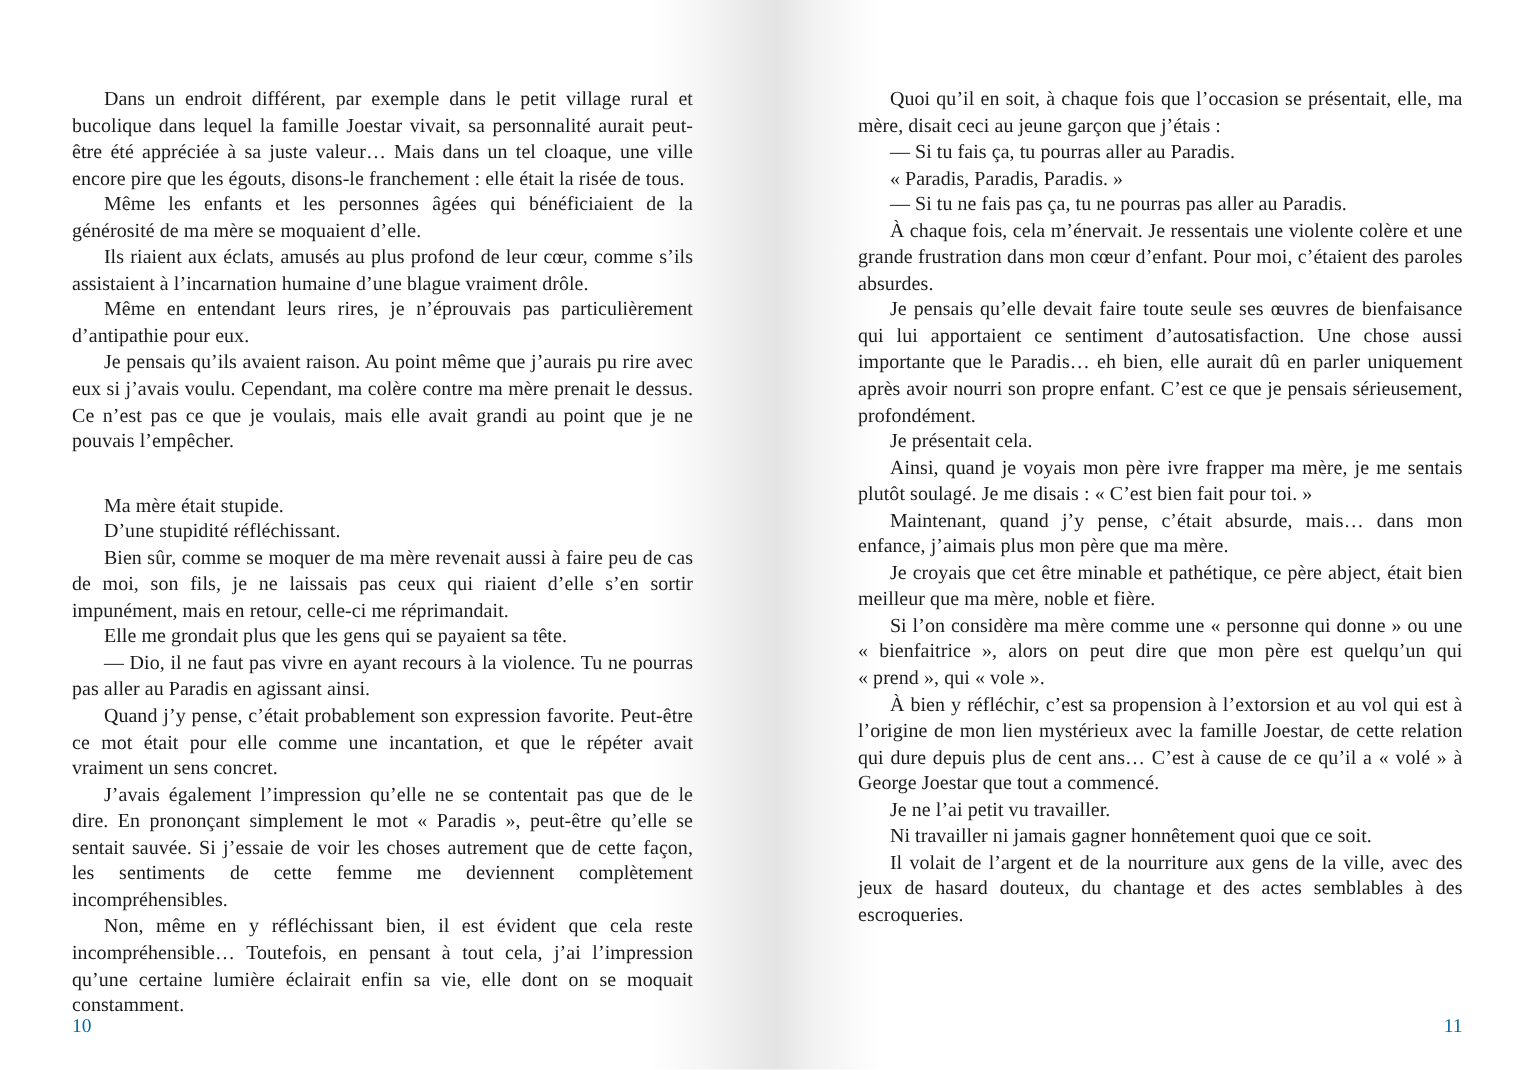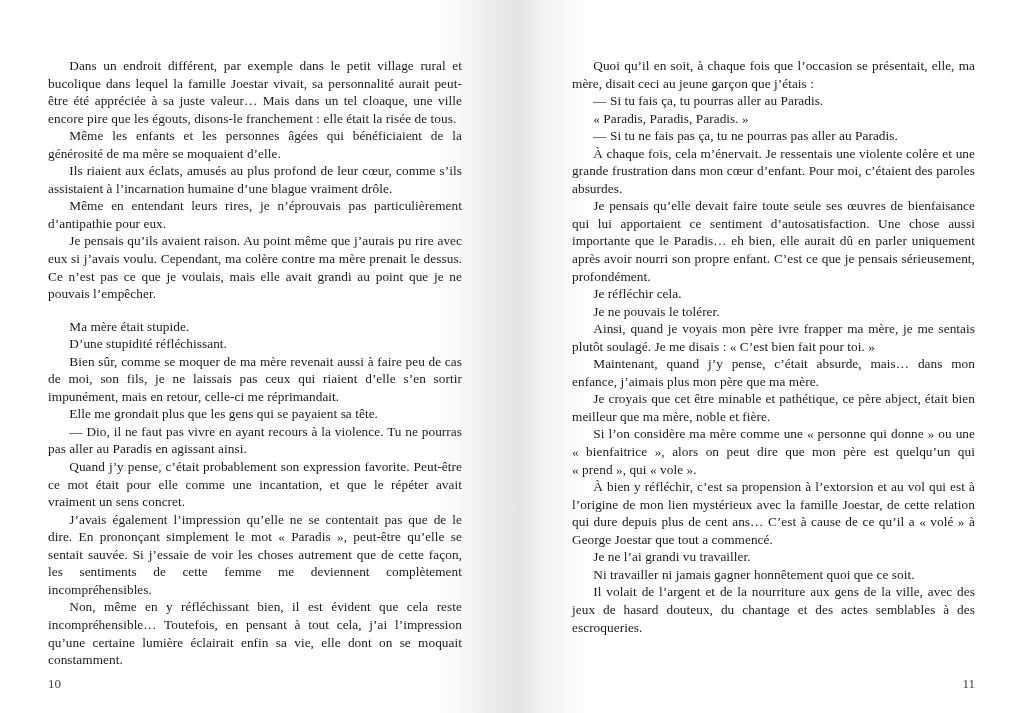--- a/index.html
+++ b/index.html
@@ -49,27 +49,27 @@
   .page-text.right-block {
     left: 572px;
     width: 403px;
   }
   .page-text p {
     margin: 0;
     padding: 0;
     text-indent: 1.6em;
   }
   .page-text p.gap {
-    margin-top: 15px;
+    margin-top: 25px;
   }
   .page-number {
     position: absolute;
     top: 676px;
     font-size: 13px;
-    color: #404040;
+    color: #0369a1;
   }
   .page-number.num-left {
     left: 48px;
   }
   .page-number.num-right {
     left: 572px;
     width: 403px;
     text-align: right;
   }
 </style>
@@ -94,28 +94,27 @@
     <p>Non, même en y réfléchissant bien, il est évident que cela reste incompréhensible… Toutefois, en pensant à tout cela, j’ai l’impression qu’une certaine lumière éclairait enfin sa vie, elle dont on se moquait constamment.</p>
   </div>
 
   <div class="page-text right-block">
     <p>Quoi qu’il en soit, à chaque fois que l’occasion se présentait, elle, ma mère, disait ceci au jeune garçon que j’étais&nbsp;:</p>
     <p>—&nbsp;Si tu fais ça, tu pourras aller au Paradis.</p>
     <p>«&nbsp;Paradis, Paradis, Paradis.&nbsp;»</p>
     <p>—&nbsp;Si tu ne fais pas ça, tu ne pourras pas aller au Paradis.</p>
     <p>À chaque fois, cela m’énervait. Je ressentais une violente colère et une grande frustration dans mon cœur d’enfant. Pour moi, c’étaient des paroles absurdes.</p>
     <p>Je pensais qu’elle devait faire toute seule ses œuvres de bienfaisance qui lui apportaient ce sentiment d’autosatisfaction. Une chose aussi importante que le Paradis… eh bien, elle aurait dû en parler uniquement après avoir nourri son propre enfant. C’est ce que je pensais sérieusement, profondément.</p>
-    <p>Je réfléchir cela.</p>
-    <p>Je ne pouvais le tolérer.</p>
+    <p>Je présentait cela.</p>
     <p>Ainsi, quand je voyais mon père ivre frapper ma mère, je me sentais plutôt soulagé. Je me disais&nbsp;: «&nbsp;C’est bien fait pour toi.&nbsp;»</p>
     <p>Maintenant, quand j’y pense, c’était absurde, mais… dans mon enfance, j’aimais plus mon père que ma mère.</p>
     <p>Je croyais que cet être minable et pathétique, ce père abject, était bien meilleur que ma mère, noble et fière.</p>
     <p>Si l’on considère ma mère comme une «&nbsp;personne qui donne&nbsp;» ou une «&nbsp;bienfaitrice&nbsp;», alors on peut dire que mon père est quelqu’un qui «&nbsp;prend&nbsp;», qui «&nbsp;vole&nbsp;».</p>
     <p>À bien y réfléchir, c’est sa propension à l’extorsion et au vol qui est à l’origine de mon lien mystérieux avec la famille Joestar, de cette relation qui dure depuis plus de cent ans… C’est à cause de ce qu’il a «&nbsp;volé&nbsp;» à George Joestar que tout a commencé.</p>
-    <p>Je ne l’ai grandi vu travailler.</p>
+    <p>Je ne l’ai petit vu travailler.</p>
     <p>Ni travailler ni jamais gagner honnêtement quoi que ce soit.</p>
     <p>Il volait de l’argent et de la nourriture aux gens de la ville, avec des jeux de hasard douteux, du chantage et des actes semblables à des escroqueries.</p>
   </div>
 
   <div class="page-number num-left">10</div>
   <div class="page-number num-right">11</div>
 
   <div class="gutter-shadow"></div>
 </div>
 

